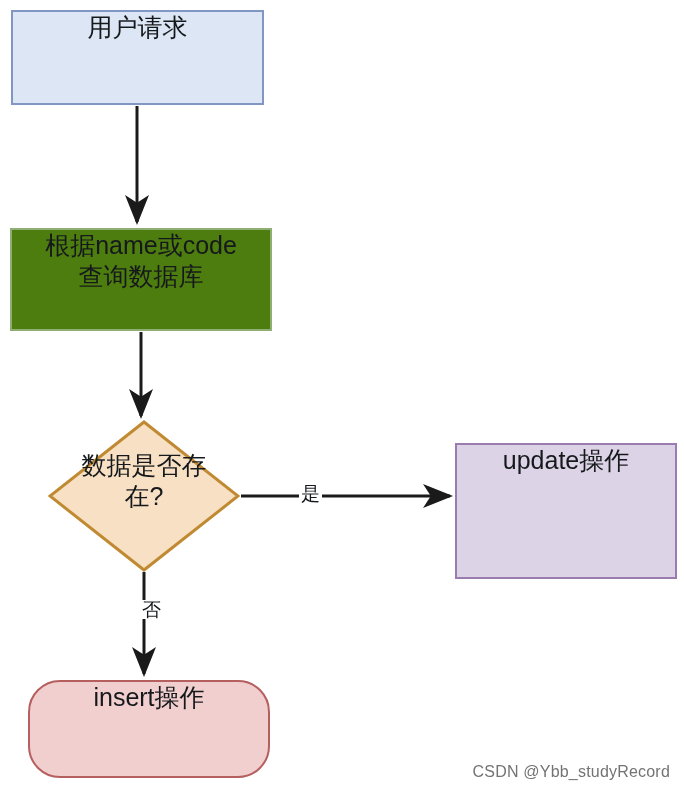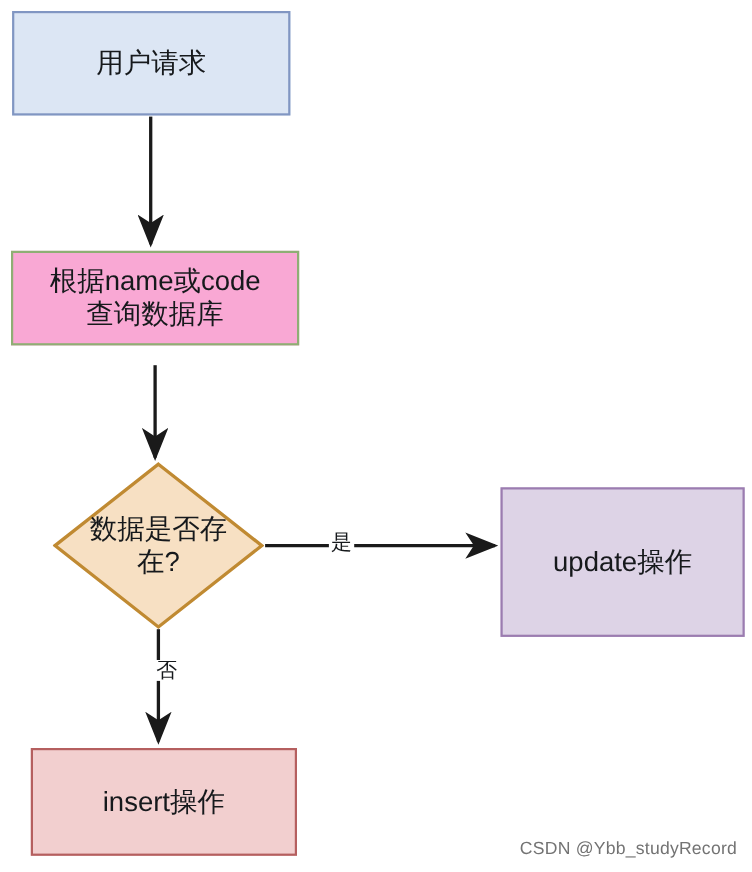--- a/index.html
+++ b/index.html
@@ -15,21 +15,21 @@
     position: relative;
     width: 684px;
     height: 793px;
     background: #ffffff;
     overflow: hidden;
   }
   .node {
     position: absolute;
     box-sizing: border-box;
     display: flex;
-    align-items: center;
+    align-items: flex-start;
     justify-content: center;
     text-align: center;
     color: #16191c;
     line-height: 1.22;
     white-space: pre-line;
   }
   
   .rect {
     border-width: 2px;
     border-style: solid;
@@ -40,42 +40,43 @@
     width: 253px;
     height: 95px;
     background: #dce6f4;
     border-color: #8196c2;
     font-size: 25px;
   }
   #node-query-db {
     left: 10px;
     top: 228px;
     width: 262px;
-    height: 86px;
-    background: #f9a8d4;
+    height: 103px;
+    background: #4d7c0f;
     border-color: #8fae74;
     font-size: 25px;
   }
   #node-update {
     left: 455px;
     top: 443px;
     width: 222px;
     height: 136px;
     background: #ddd3e6;
     border-color: #9b7cb0;
     font-size: 25px;
   }
   #node-insert {
     left: 28px;
     top: 680px;
     width: 242px;
     height: 98px;
     background: #f2cfcf;
     border-color: #b55f5f;
     font-size: 25px;
+    border-radius: 32px;
   }
   
   #node-decision {
     left: 48px;
     top: 420px;
     width: 192px;
     height: 152px;
     background: transparent;
     border: none;
     font-size: 25px;
@@ -86,20 +87,21 @@
     left: 0;
     top: 0;
     width: 100%;
     height: 100%;
   }
   #node-decision .decision-label {
     position: relative;
     z-index: 2;
     width: 160px;
     line-height: 1.22;
+    margin-top: 30px;
   }
   
   .edge {
     position: absolute;
   }
   .edge-label {
     position: absolute;
     font-size: 19px;
     color: #16191c;
     background: #ffffff;

